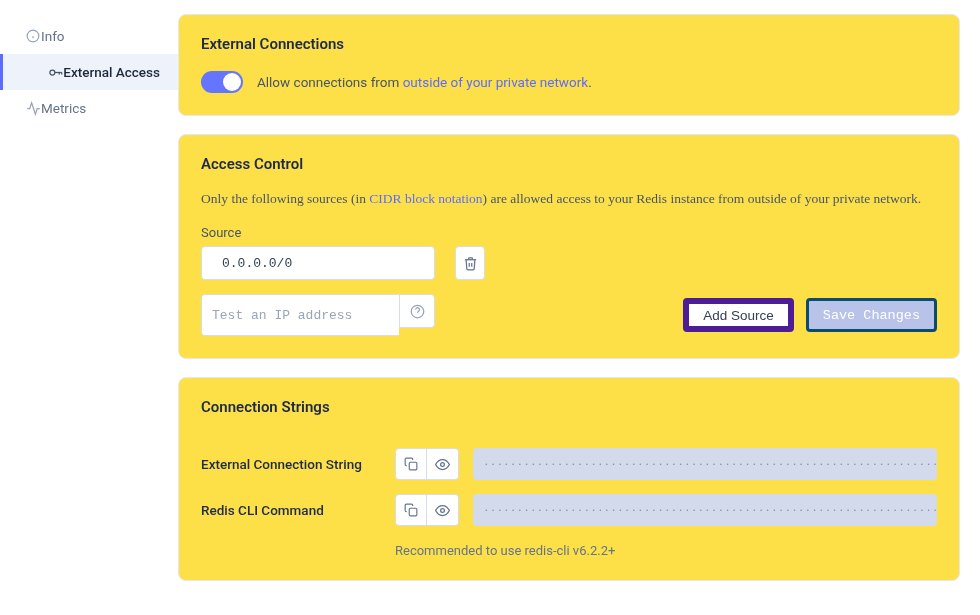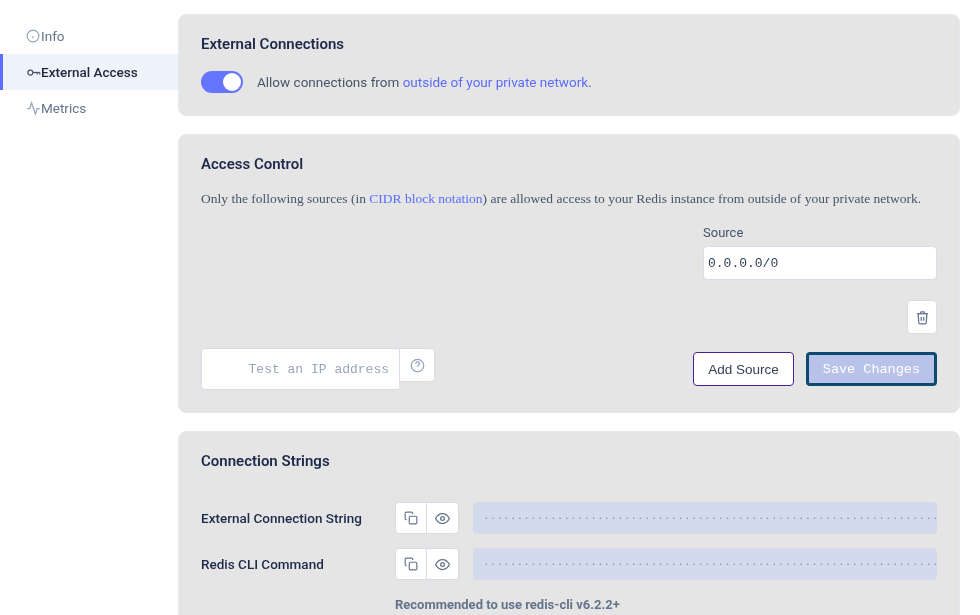--- a/index.html
+++ b/index.html
@@ -27,20 +27,21 @@
       font-size: 13.5px;
       color: #64748b;
       cursor: pointer;
       border-left: 3px solid transparent;
     }
     .sidebar-item.active {
       background: #eef2fa;
       color: #1e293b;
       border-left: 3px solid #5b6cff;
       font-weight: 500;
+      justify-content: flex-end;
     }
     .sidebar-item .icon {
       display: flex;
       align-items: center;
       justify-content: center;
       width: 16px;
       height: 16px;
       color: #94a3b8;
     }
     .sidebar-item.active .icon {
@@ -51,21 +52,21 @@
       padding: 14px 20px 20px 0;
       display: flex;
       flex-direction: column;
       gap: 18px;
       overflow-y: auto;
     }
     .card {
       border: 1px solid #e4e8f0;
       border-radius: 8px;
       padding: 20px 22px 22px 22px;
-      background: #e5e5e5;
+      background: #fde047;
     }
     .card-title {
       font-size: 15px;
       font-weight: 600;
       color: #1e2a4a;
       margin-bottom: 18px;
     }
     
     .toggle-row {
       display: flex;
@@ -107,41 +108,40 @@
       font-family: Liberation Serif, serif;
     }
     .help-text a {
       color: #5b6cff;
       text-decoration: none;
     }
     .source-row {
       display: flex;
       gap: 20px;
       align-items: flex-end;
-      flex-direction: column;
     }
     .field-col {
       display: flex;
       flex-direction: column;
       gap: 6px;
     }
     .field-col.source {
       width: 234px;
     }
     .field-col.desc {
       flex: 1;
     }
     .field-label {
       font-size: 13px;
       color: #475569;
     }
     .text-input {
       border: 1px solid #d7dce6;
       border-radius: 4px;
-      padding: 8px 4px;
+      padding: 8px 20px;
       font-size: 13.5px;
       color: #334155;
       background: #fff;
       height: 34px;
     }
     .text-input.mono {
       font-family: "SFMono-Regular", Consolas, "Liberation Mono", Menlo, monospace;
       font-size: 13px;
     }
     .delete-btn {
@@ -168,21 +168,20 @@
     }
     .test-input {
       flex: 1;
       border: 1px solid #d7dce6;
       border-right: none;
       border-radius: 4px 0 0 4px;
       padding: 20px 10px;
       font-size: 13px;
       font-family: "SFMono-Regular", Consolas, "Liberation Mono", Menlo, monospace;
       height: 34px;
-      text-align: right;
     }
     .test-input::placeholder {
       color: #9aa5b8;
     }
     .test-help-btn {
       width: 36px;
       height: 34px;
       border: 1px solid #d7dce6;
       border-radius: 0 4px 4px 0;
       background: #fff;
@@ -199,21 +198,21 @@
       border-radius: 4px;
       padding: 8px 14px;
       font-size: 13.5px;
       cursor: pointer;
       height: 34px;
       display: flex;
       align-items: center;
     }
     .btn-outline {
       background: #fff;
-      border: 1px solid #4c1d95;
+      border: 6px solid #4c1d95;
       color: #334155;
       margin-left: 23px;
     }
     .btn-primary-disabled {
       background: #b9c2e8;
       border: 3px solid #0c4a6e;
       color: #fff;
       cursor: not-allowed;
       font-family: Liberation Mono, monospace;
     }
@@ -266,21 +265,20 @@
       color: #8792b0;
       font-size: 8px;
       letter-spacing: 4px;
       white-space: nowrap;
     }
     .conn-note {
       font-size: 13px;
       color: #64748b;
       margin-left: 194px;
       margin-top: 17px;
-      font-weight: bold;
     }
     svg {
       display: block;
     }
   </style>
 </head>
 <body>
 
 <div class="sidebar">
   <div class="sidebar-item">

